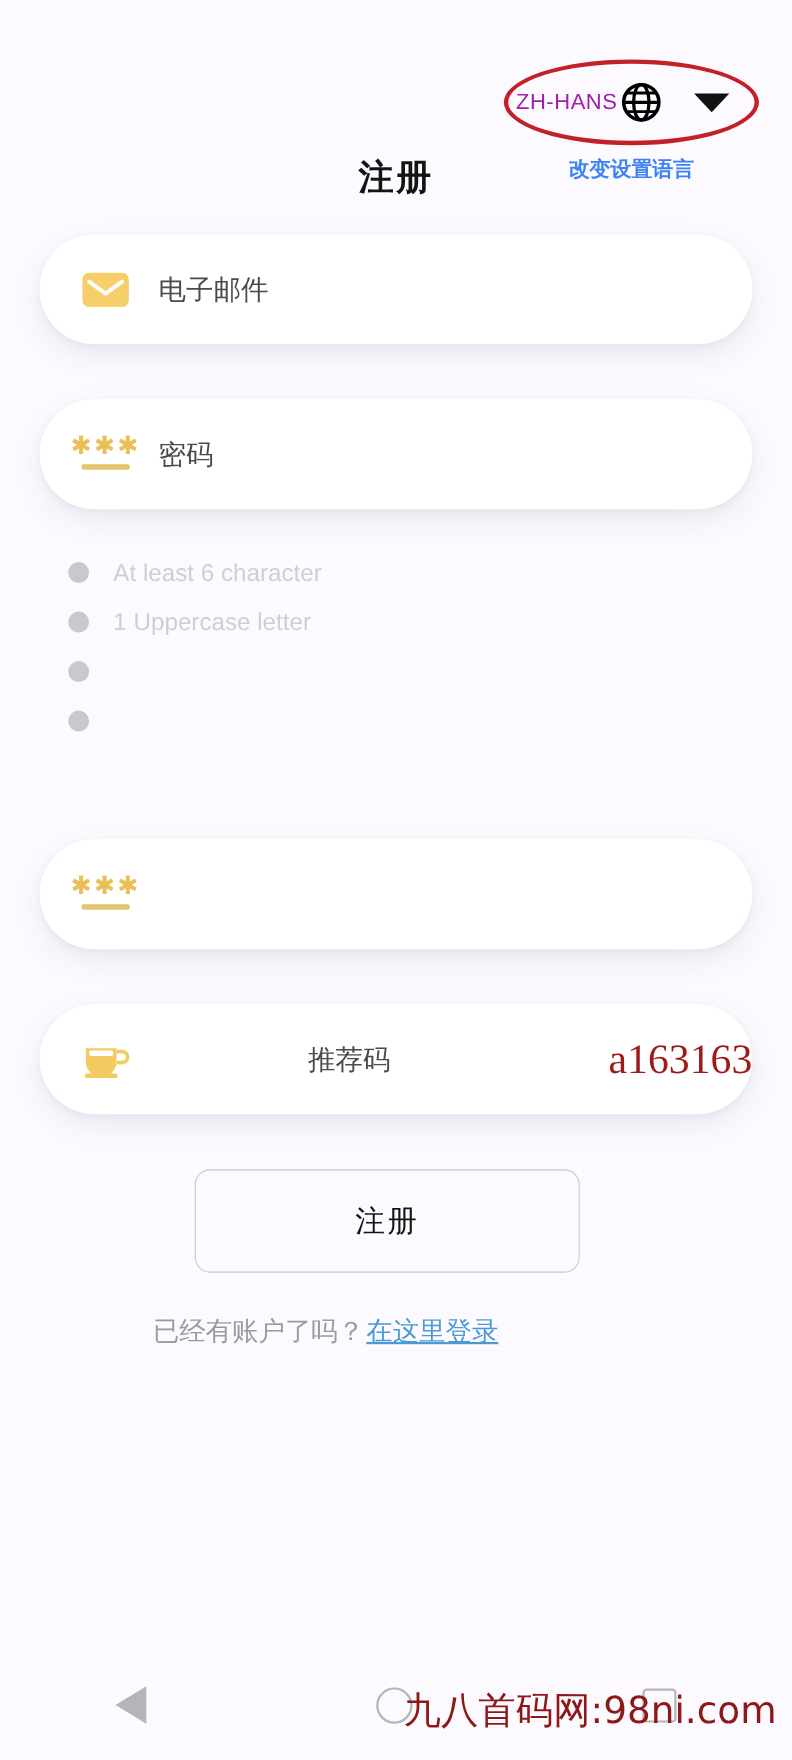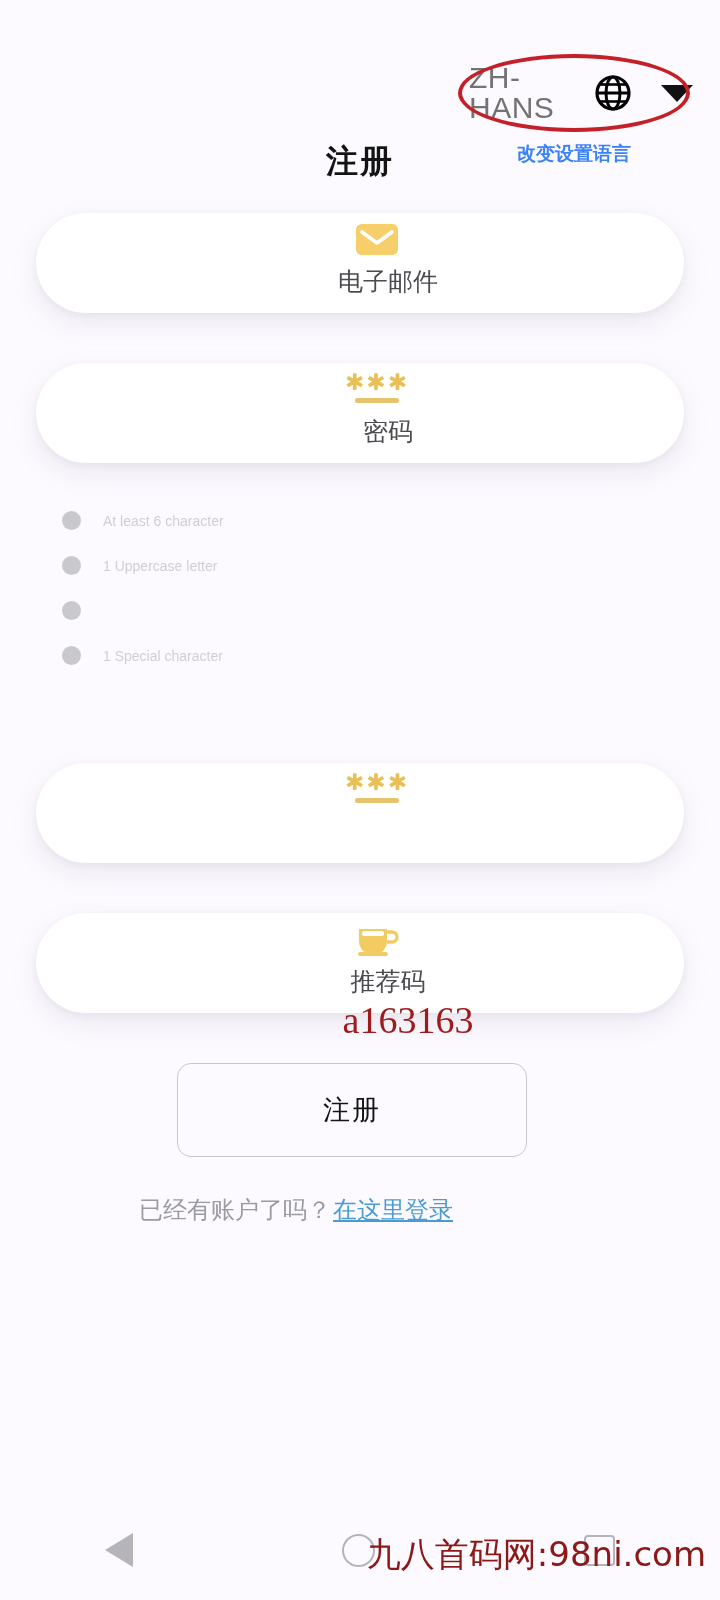--- a/index.html
+++ b/index.html
@@ -31,22 +31,22 @@
     position:absolute;
     top:54px;
     left:458px;
     width:232px;
     height:78px;
     border:4px solid #c32027;
     border-radius:50%;
     pointer-events:none;
   }
   .lang-code {
-    font-size:30px;
-    color:#737373;
+    font-size:20px;
+    color:#a21caf;
     letter-spacing:0.5px;
     line-height:1;
     margin-left:14px;
   }
   .globe-icon {
     margin-left:4px;
     width:36px;
     height:36px;
     display:block;
   }
@@ -87,21 +87,20 @@
     left:36px;
     width:648px;
     height:100px;
     background:#ffffff;
     border-radius:50px;
     box-shadow:0 10px 26px rgba(120,110,140,0.13),
                0 2px 6px rgba(120,110,140,0.07);
     display:flex;
     align-items:center;
     padding-left:34px;
-    flex-direction:column;
   }
   .card-email   { top:213px; }
   .card-pass    { top:363px; }
   .card-repass  { top:763px; }
   .card-ref     { top:913px;justify-content:space-between; }
 
   .field-icon {
     width:52px;
     flex:0 0 52px;
     display:flex;
@@ -180,21 +179,21 @@
     align-items:center;
   }
   .req-dot {
     width:19px;height:19px;
     border-radius:50%;
     background:#c9c9cd;
     flex:0 0 19px;
   }
   .req-text {
     margin-left:22px;
-    font-size:14px;
+    font-size:22px;
     color:#cfcfd3;
   }
 
   
   .register-btn {
     position:absolute;
     top:1063px;
     left:177px;
     width:350px;
     height:94px;
@@ -314,21 +313,20 @@
   </div>
   <div class="req-row">
     <span class="req-dot"></span>
     <span class="req-text">1 Uppercase letter</span>
   </div>
   <div class="req-row">
     <span class="req-dot"></span>
   </div>
   <div class="req-row">
     <span class="req-dot"></span>
-    <span class="req-text">1 Special character</span>
   </div>
 </div>
 
 <div class="card card-repass">
   <span class="field-icon pw-icon">
     <span class="pw-stars">✱✱✱</span>
     <span class="pw-bar"></span>
   </span>
 </div>
 

